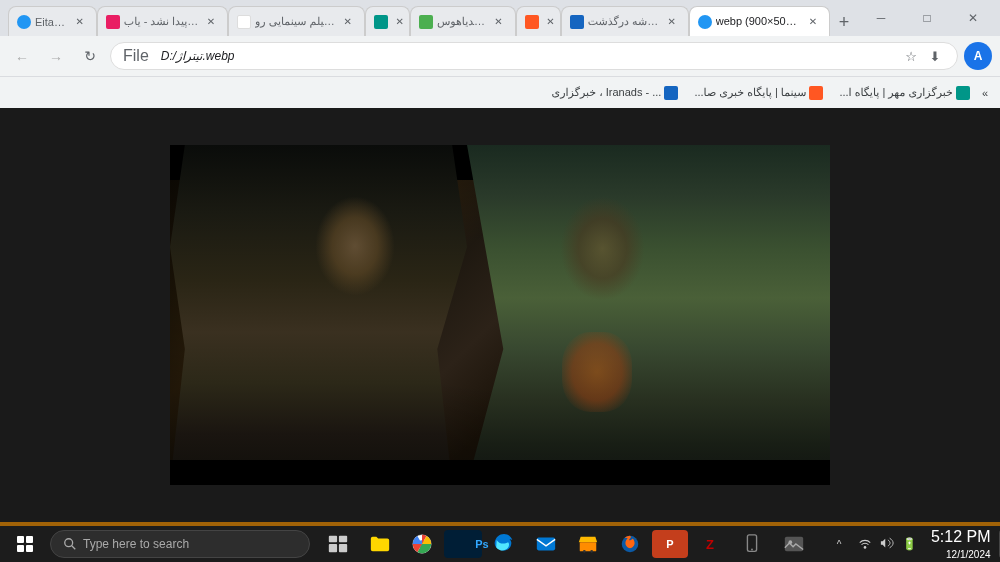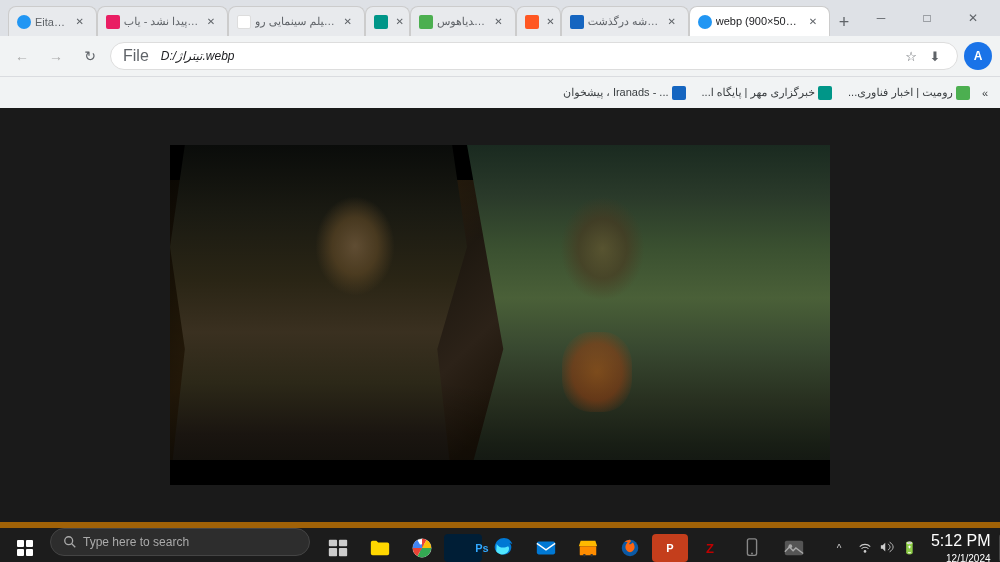--- a/index.html
+++ b/index.html
@@ -346,24 +346,24 @@
       background: radial-gradient(ellipse, #c85a10 0%, #a04010 50%, transparent 80%);
       opacity: 0.5;
       border-radius: 40%;
     }
 
     
     .taskbar {
       height: 40px;
       background: #1c1c1c;
       display: flex;
-      align-items: flex-start;
+      align-items: center;
       flex-shrink: 0;
       gap: 0;
-      border-top: 6px solid #a16207;
+      border-top: 4px solid #a16207;
     }
     .taskbar-start {
       width: 50px;
       height: 40px;
       display: flex;
       align-items: center;
       justify-content: center;
       cursor: pointer;
       flex-shrink: 0;
     }
@@ -574,36 +574,36 @@
       </div>
     </div>
 
     <div class="profile-btn">A</div>
   </div>
 
   <div class="bookmarks-bar">
     <span class="bk-more">»</span>
 
 
-    <div class="bookmark-item">
-      <div class="bk-favicon fav-green" style="width:14px;height:14px;"></div>
-      <span>رومیت | اخبار فناوری...</span>
-    </div>
 
 
     <div class="bookmark-item">
       <div class="bk-favicon fav-teal" style="width:14px;height:14px;"></div>
       <span>خبرگزاری مهر | پایگاه ا...</span>
     </div>
 
+    <div class="bookmark-item">
+      <div class="bk-favicon fav-orange" style="width:14px;height:14px;"></div>
+      <span>سینما | پایگاه خبری صا...</span>
+    </div>
 
 
     <div class="bookmark-item">
       <div class="bk-favicon fav-blue2" style="width:14px;height:14px;"></div>
-      <span>... - Iranads ، پیشخوان</span>
+      <span>... - Iranads ، خبرگزاری</span>
     </div>
 
     <div class="bookmark-item">
       
       
     </div>
   </div>
 </div>
 
 <div class="page-content">

